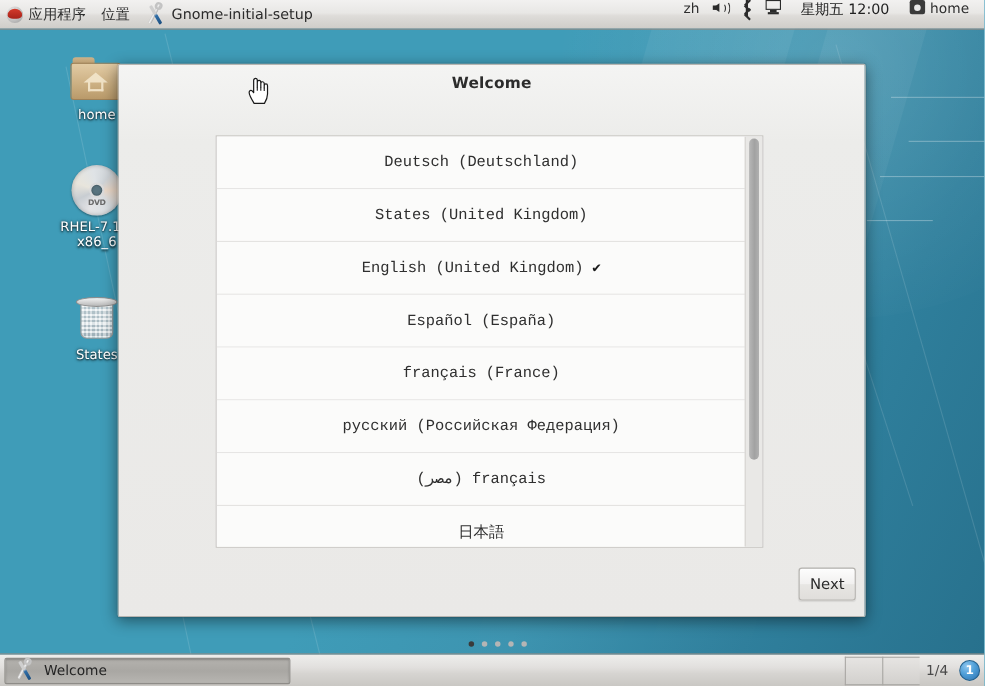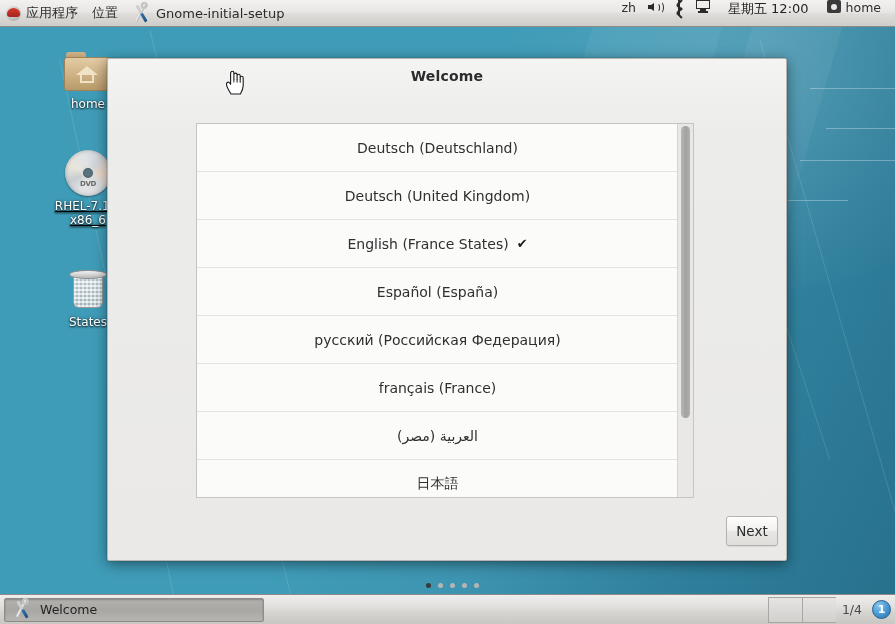--- a/index.html
+++ b/index.html
@@ -314,20 +314,21 @@
     border: 1px solid #c6c4c0;
     box-sizing: border-box;
     overflow: hidden;
   }
   #lang-list {
     position: absolute;
     left: 0; top: 0;
     width: 481px;
     height: 100%;
     overflow: hidden;
+    font-family: Liberation Mono, monospace;
   }
   .lang-row {
     height: 48px;
     border-bottom: 1px solid #e4e3e1;
     display: flex;
     align-items: center;
     justify-content: center;
     gap: 8px;
     font-size: 14px;
     color: #2f2f2f;
@@ -555,21 +556,21 @@
       <span class="tab"></span>
         <span class="body"></span>
       <span class="house">
           <span class="roof"></span>
           <span class="walls"></span>
         </span>
     </div>
     <div class="lbl">home</div>
   </div>
 
-  <div class="desk-icon" style="left:32px; top:150px;text-decoration:underline;">
+  <div class="desk-icon" style="left:32px; top:150px;">
     <div class="ico-dvd">
       <span class="disc"></span>
       <span class="txt">DVD</span>
       <span class="hole"></span>
     </div>
     <div class="lbl" style="white-space: pre-line;">RHEL-7.1 S
 x86_6</div>
   </div>
 
   <div class="desk-icon" style="left:32px; top:268px;">
@@ -583,37 +584,37 @@
   <div id="dialog">
     <div id="dialog-title">Welcome</div>
 
     <div id="lang-frame">
       <div id="lang-list">
 
       <div class="lang-row">
             <span>Deutsch (Deutschland)</span>
           </div>
           <div class="lang-row">
-            <span>Deutsch (United Kingdom)</span>
+            <span>States (United Kingdom)</span>
           </div>
           <div class="lang-row">
-            <span>English (France States)</span>
+            <span>English (United Kingdom)</span>
             <span class="check">✔</span>
           </div>
           <div class="lang-row">
             <span>Español (España)</span>
           </div>
           <div class="lang-row">
+            <span>français (France)</span>
+          </div>
+          <div class="lang-row">
             <span>русский (Российская Федерация)</span>
           </div>
-          <div class="lang-row">
-            <span>français (France)</span>
-          </div>
           <div class="lang-row rtl">
-            <span>العربية (مصر)</span>
+            <span>français (مصر)</span>
           </div>
           <div class="lang-row">
             <span>日本語</span>
           </div>
         </div>
       <div id="lang-scrollbar">
         <div id="lang-thumb"></div>
       </div>
     </div>
 

